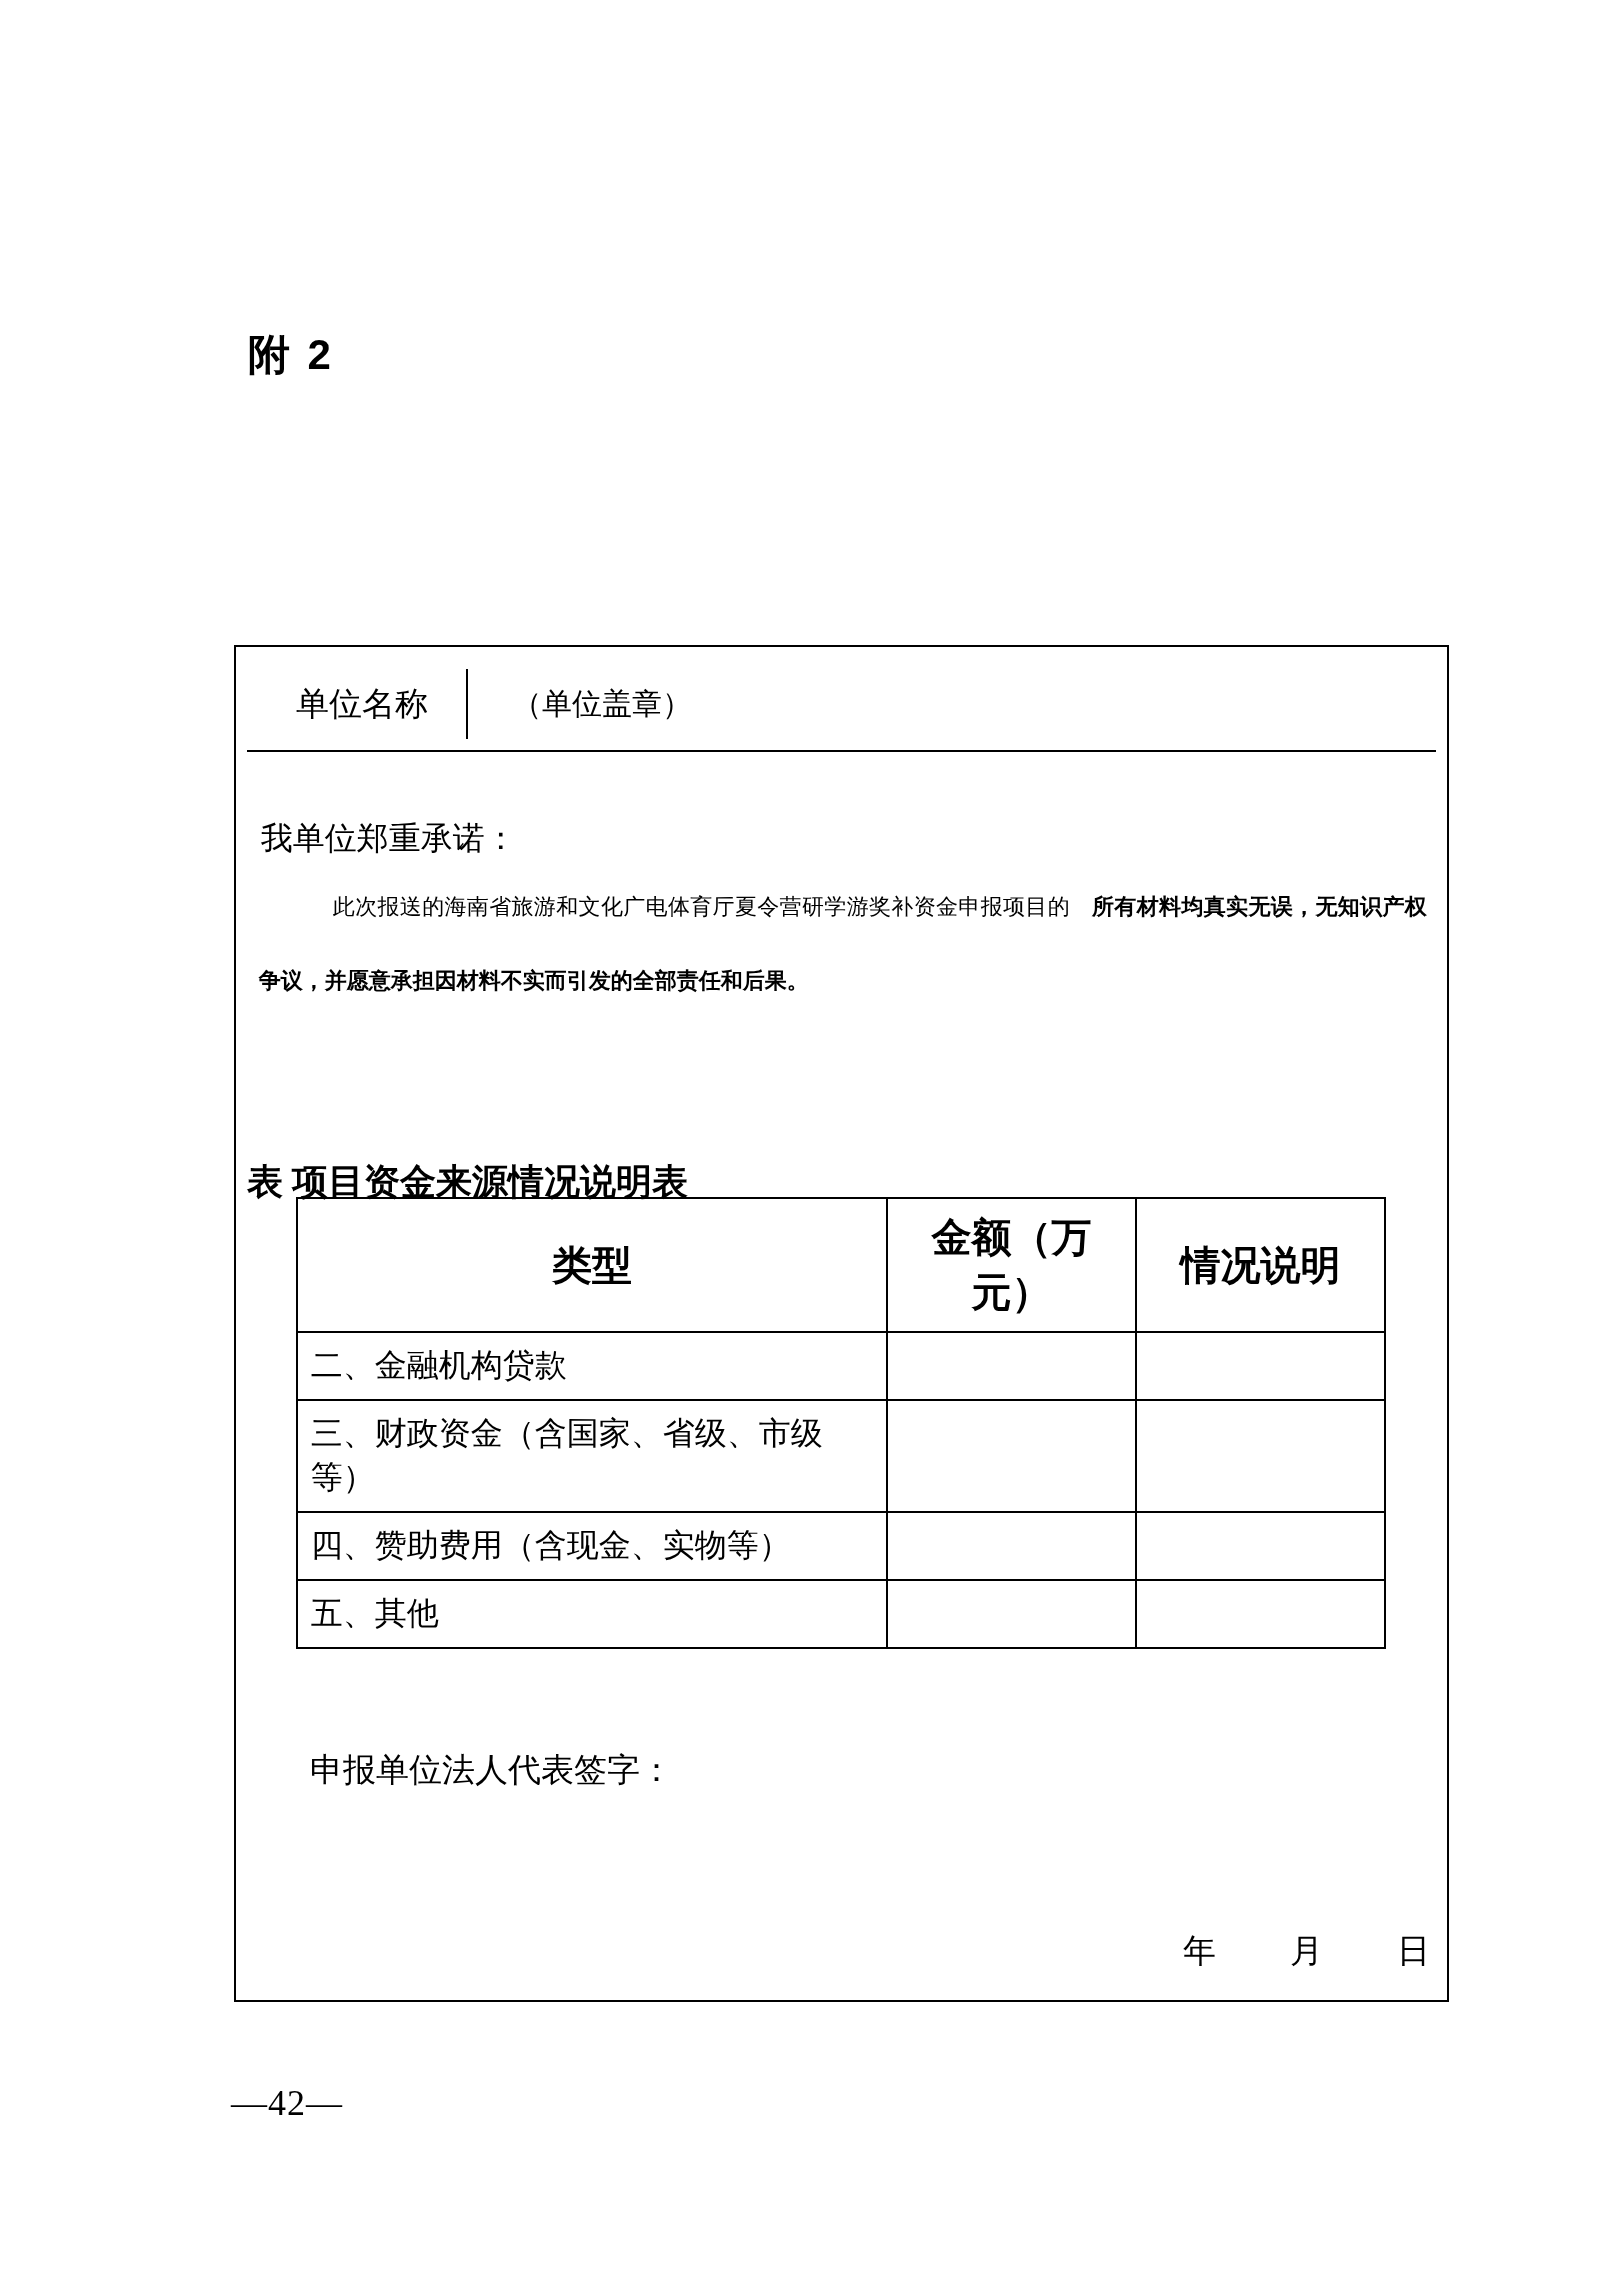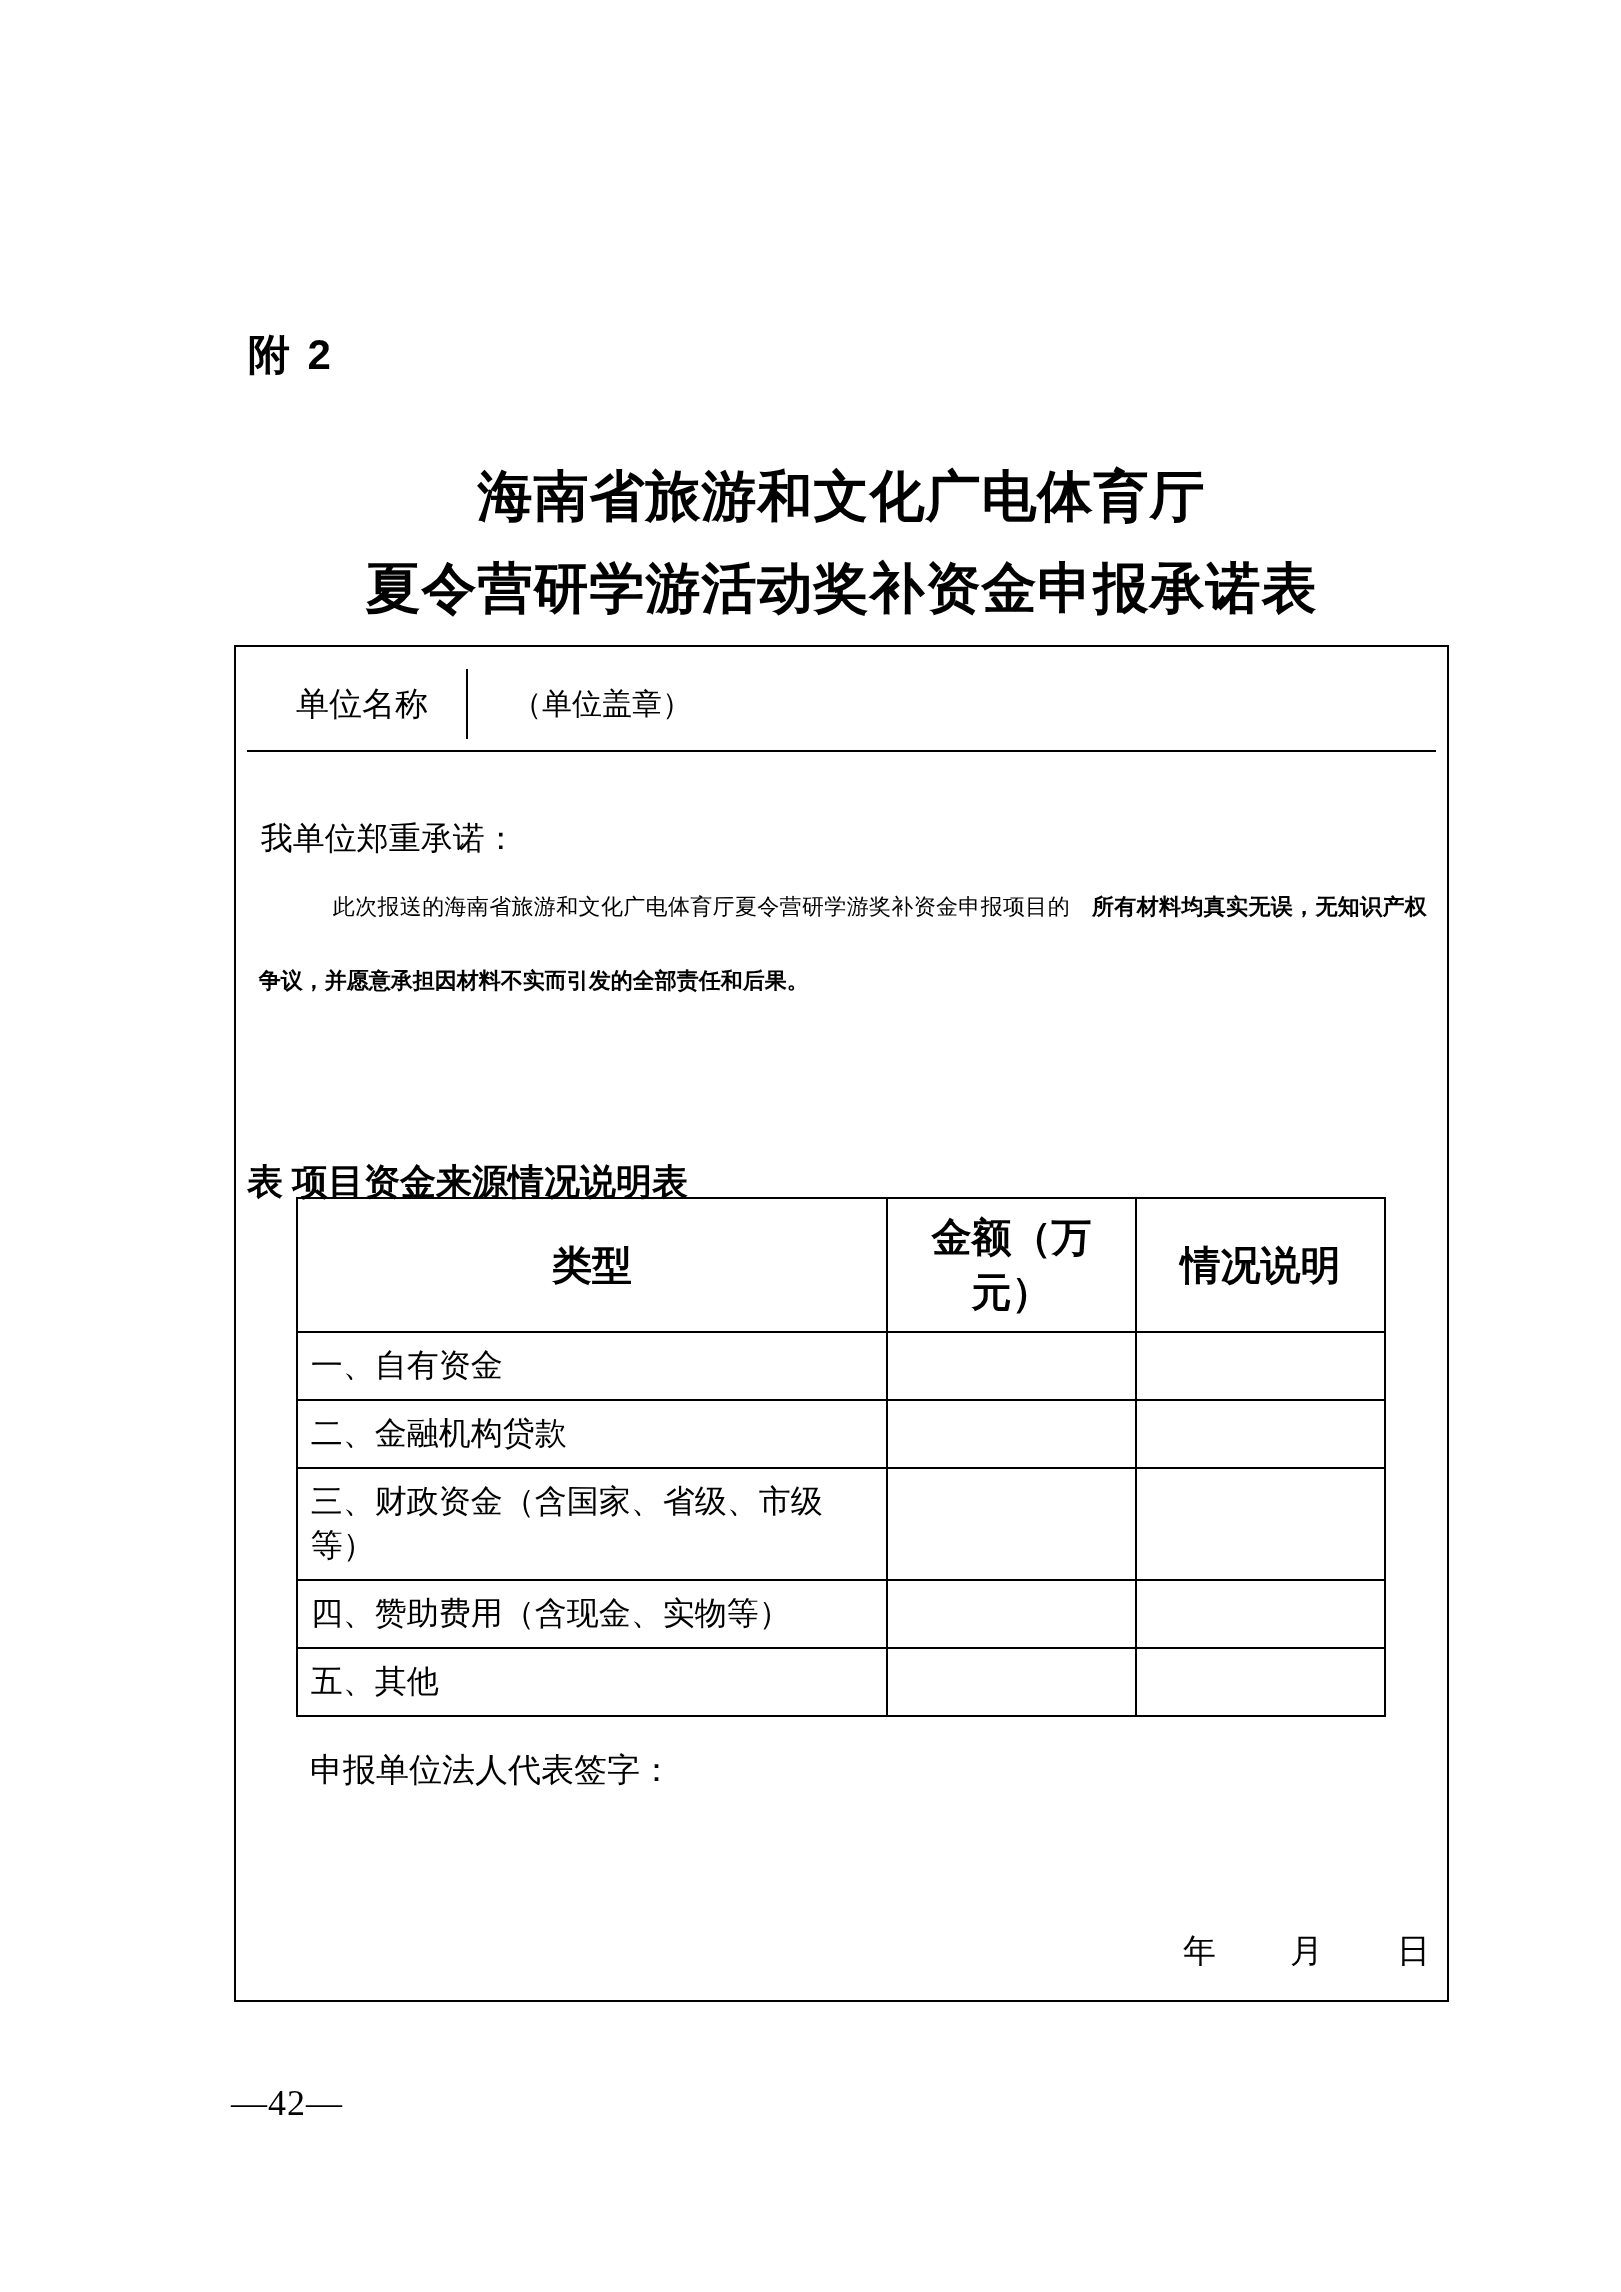--- a/index.html
+++ b/index.html
@@ -145,24 +145,20 @@
     letter-spacing: 1px;
   }
 </style>
 </head>
 <body>
 
 <div class="page">
 
   <div class="attachment-label">附 2</div>
 
-  <div class="doc-title">
-    <div>海南省旅游和文化广电体育厅</div>
-    <div>夏令营研学游活动奖补资金申报承诺表</div>
-  </div>
 
   <div class="form-box">
 
     <div class="unit-row">
       <div class="unit-label-cell">单位名称</div>
       <div class="unit-value-cell">
         <span></span>
         <span>（单位盖章）</span>
       </div>
     </div>
@@ -181,25 +177,20 @@
       </colgroup>
       <thead>
         <tr>
           <th>类型</th>
           <th>金额（万元）</th>
           <th>情况说明</th>
         </tr>
       </thead>
       <tbody>
         <tr>
-          <td class="type-cell">一、自有资金</td>
-          <td></td>
-          <td></td>
-        </tr>
-        <tr>
           <td class="type-cell">二、金融机构贷款</td>
           <td></td>
           <td></td>
         </tr>
         <tr>
           <td class="type-cell">三、财政资金（含国家、省级、市级等）</td>
           <td></td>
           <td></td>
         </tr>
         <tr>

